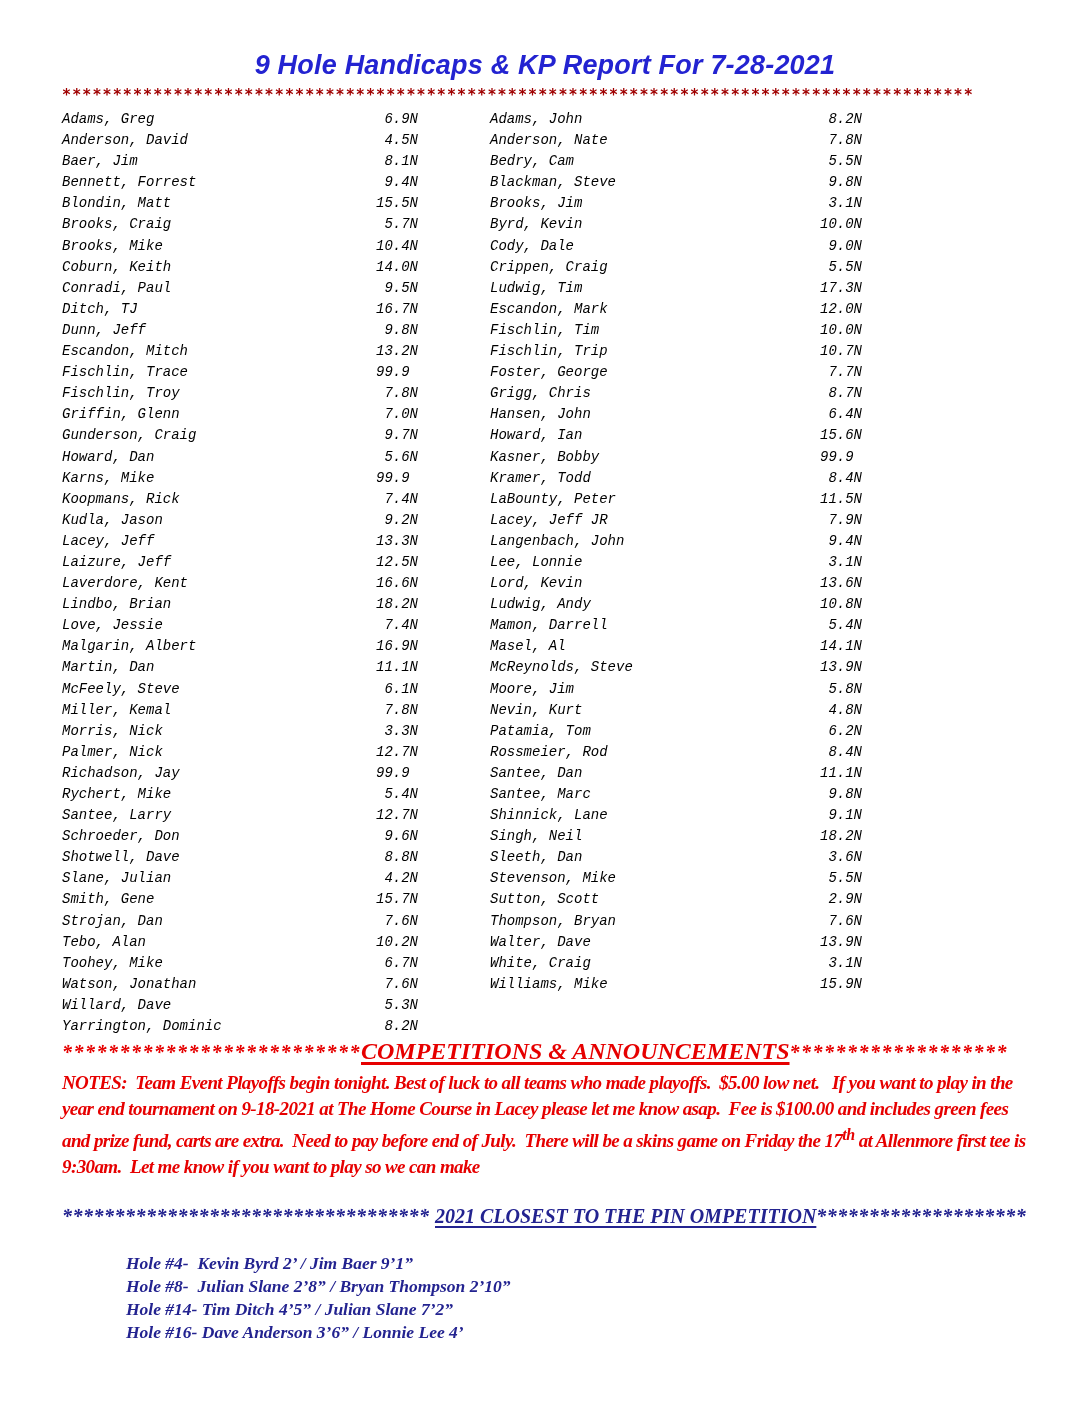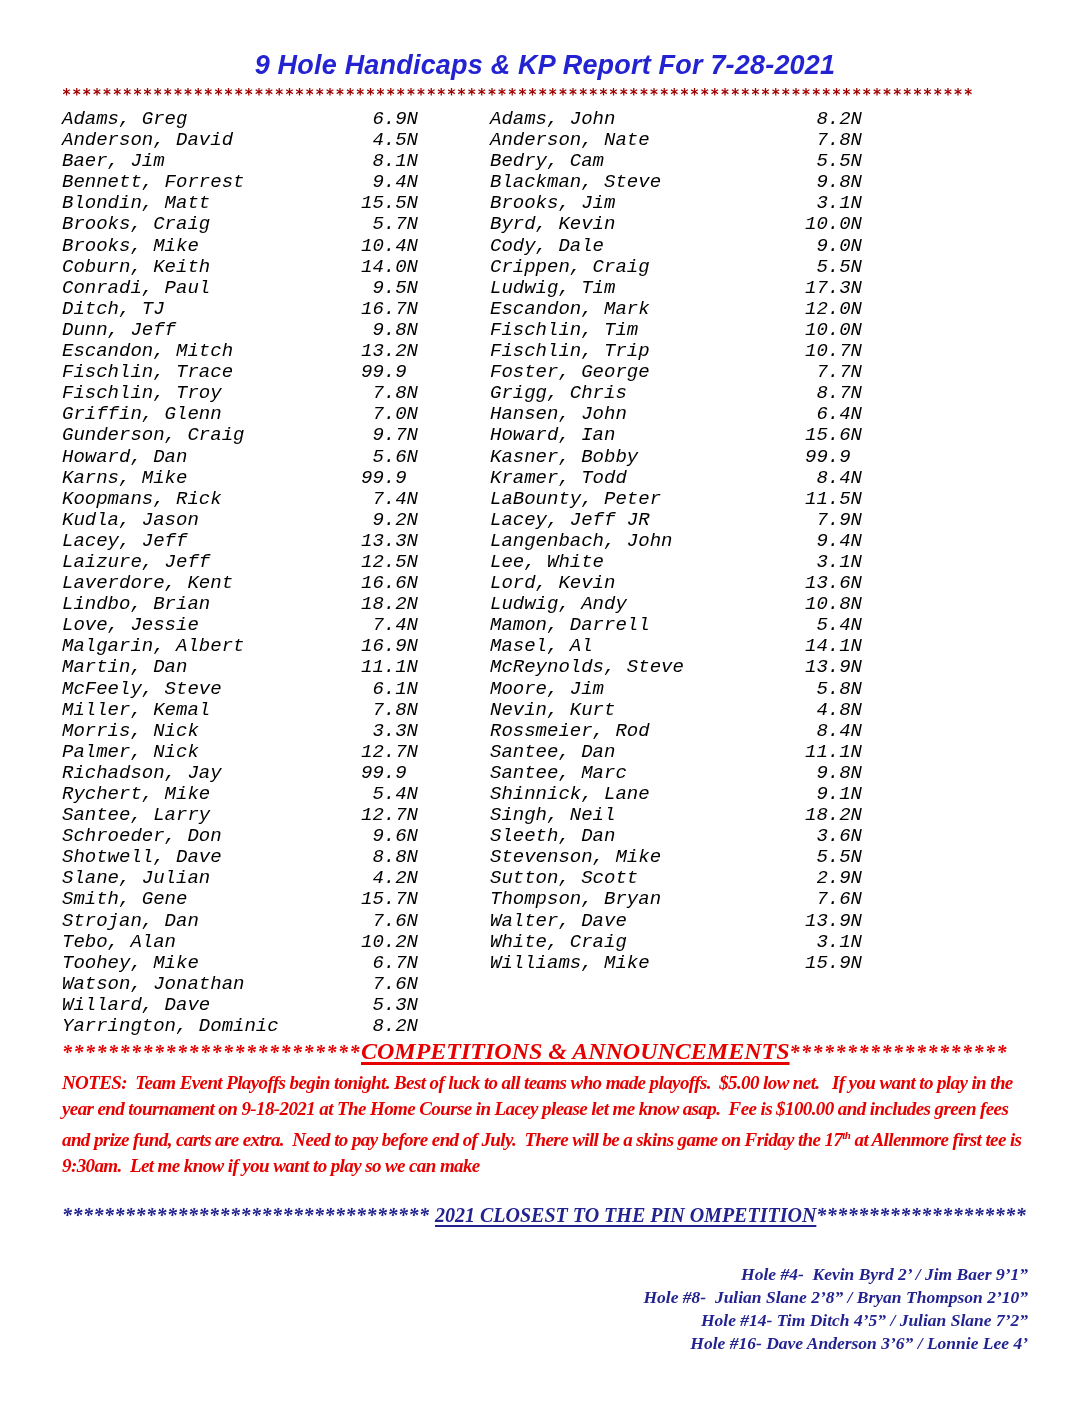--- a/index.html
+++ b/index.html
@@ -27,21 +27,21 @@
     color: var(--maroon, #a00000);
     letter-spacing: 1.1px;
     white-space: nowrap;
     overflow: hidden;
     line-height: 18px;
   }
 
   .roster {
     display: flex;
     font-family: "Liberation Mono", "DejaVu Sans Mono", monospace;
-    font-size: 19px;
+    font-size: 14px;
     line-height: 21.1px;
     color: #000000;
     margin-top: 5px;
   }
   .col { width: 356px; }
   .col-right { margin-left: 72px; width: 372px; }
   .row { display: flex; justify-content: space-between; }
   .nm  { white-space: pre; }
   .val { white-space: pre; text-align: right; }
 
@@ -65,43 +65,43 @@
   .notes {
     font-weight: bold;
     color: var(--red, #e60000);
     font-size: 19px;
     line-height: 26px;
     letter-spacing: -0.6px;
     margin: 3px 0 0 0;
     width: 966px;
     white-space: pre-wrap;
   }
-  .notes sup { font-size: 11px; vertical-align: super; }
+  .notes sup { font-size: 16px; vertical-align: super; }
 
   .kp-line {
     margin-top: 24px;
     white-space: nowrap;
     overflow: hidden;
     font-weight: bold;
     color: var(--navy, #232390);
     font-size: 20px;
     line-height: 24px;
   }
   .kp-stars { white-space: pre; letter-spacing: 0.5px; }
   .kp-title {
     text-decoration: underline;
     text-decoration-thickness: 2px;
     text-underline-offset: 3px;
   }
 
   .holes {
-    margin-top: 36px;
+    margin-top: 24px;
     margin-left: 64px;
     width: 902px;
-    text-align: right;
+    text-align: left;
     font-weight: bold;
     color: var(--navy, #232390);
     font-size: 17.5px;
     line-height: 23px;
   }
   .hole-line { white-space: pre; }
 </style>
 </head>
 <body>
 
@@ -369,21 +369,21 @@
         </div>
         <div class="row">
           <span class="nm">Lacey, Jeff JR</span>
           <span class="val">7.9N</span>
         </div>
         <div class="row">
           <span class="nm">Langenbach, John</span>
           <span class="val">9.4N</span>
         </div>
         <div class="row">
-          <span class="nm">Lee, White</span>
+          <span class="nm">Lee, Lonnie</span>
           <span class="val">3.1N</span>
         </div>
         <div class="row">
           <span class="nm">Lord, Kevin</span>
           <span class="val">13.6N</span>
         </div>
         <div class="row">
           <span class="nm">Ludwig, Andy</span>
           <span class="val">10.8N</span>
         </div>
@@ -399,20 +399,24 @@
           <span class="nm">McReynolds, Steve</span>
           <span class="val">13.9N</span>
         </div>
         <div class="row">
           <span class="nm">Moore, Jim</span>
           <span class="val">5.8N</span>
         </div>
         <div class="row">
           <span class="nm">Nevin, Kurt</span>
           <span class="val">4.8N</span>
+        </div>
+        <div class="row">
+          <span class="nm">Patamia, Tom</span>
+          <span class="val">6.2N</span>
         </div>
         <div class="row">
           <span class="nm">Rossmeier, Rod</span>
           <span class="val">8.4N</span>
         </div>
         <div class="row">
           <span class="nm">Santee, Dan</span>
           <span class="val">11.1N</span>
         </div>
         <div class="row">

